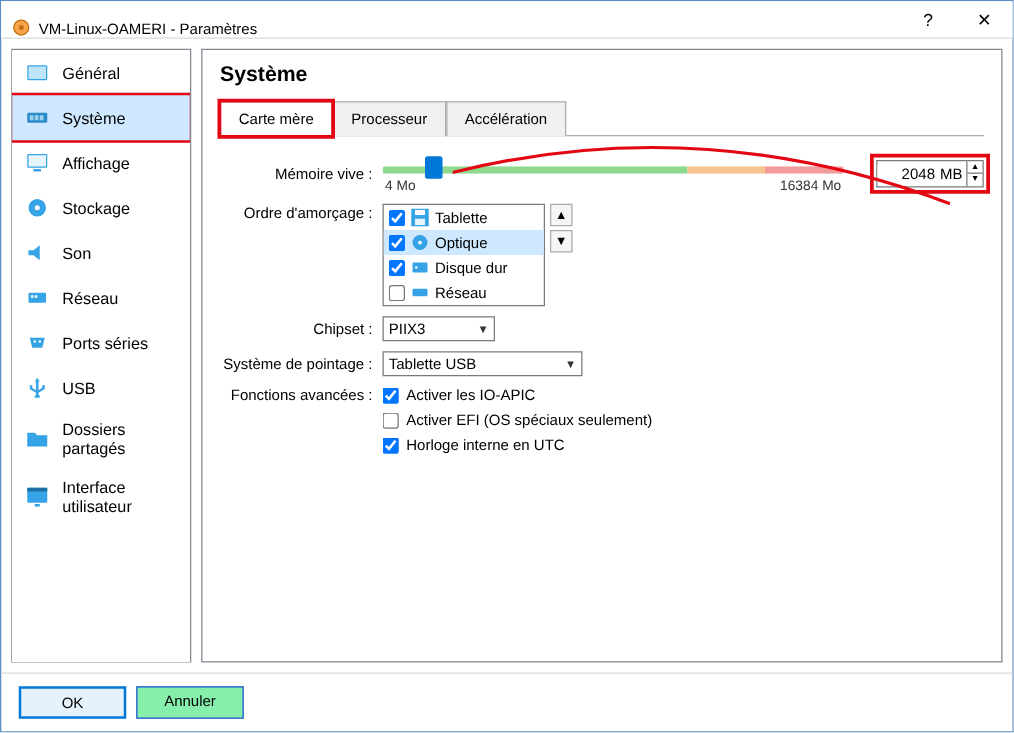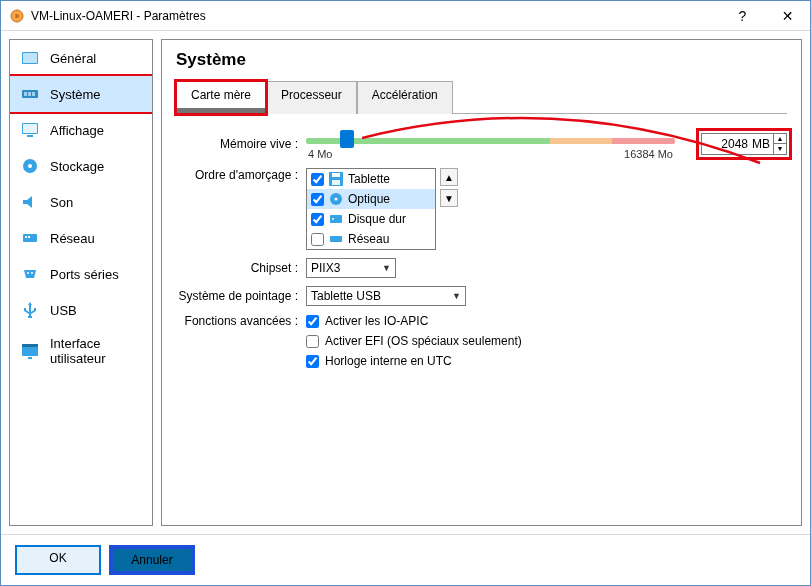--- a/index.html
+++ b/index.html
@@ -17,21 +17,21 @@
     border: 1px solid #5a8cc2;
     background: #fff;
     display: flex;
     flex-direction: column;
   }
   .titlebar {
     height: 30px;
     background: #fff;
     border-bottom: 1px solid #d9d9d9;
     display: flex;
-    align-items: center;
+    align-items: flex-end;
     padding: 0 0 0 8px;
   }
   .titlebar-icon {
     width: 16px; height: 16px;
     margin-right: 6px;
   }
   .titlebar-text { flex: 1; font-size: 12px; color: #000; }
   .titlebar-buttons { display: flex; align-items: center; }
   .titlebar-btn {
     width: 45px; height: 29px;
@@ -91,21 +91,21 @@
     border: 1px solid #acacac;
     border-bottom: none;
     background: #f0f0f0;
     margin-right: 0px;
     font-size: 12px;
     position: relative;
     top: 1px;
   }
   .tab.active {
     background: #fff;
-    border-bottom: 6px solid #737373;
+    border-bottom: 1px solid #737373;
   }
   .tab.active.redbox {
     outline: 3px solid #e30613;
     outline-offset: -1px;
     z-index: 2;
   }
   .row {
     display: flex;
     align-items: center;
     margin-bottom: 8px;
@@ -219,22 +219,22 @@
   .footer {
     display: flex;
     justify-content: flex-start;
     gap: 8px;
     padding: 10px 14px;
     border-top: 1px solid #d9d9d9;
   }
   .btn {
     min-width: 86px;
     padding: 4px 10px;
-    border: 4px solid #1d4ed8;
-    background: #0369a1;
+    border: 1px solid #1d4ed8;
+    background: #86efac;
     font-size: 12px;
     text-align: center;
   }
   .btn.primary {
     border: 2px solid #0078d7;
     background: #e5f1fb;
   }
   svg.red-arc {
     position: absolute;
     top: 68px;
@@ -326,20 +326,26 @@
         <span>Ports séries</span>
       </div>
 
       <div class="sidebar-item">
         <svg class="sb-icon" viewBox="0 0 20 20">
             <path d="M10 2 L12 5 L11 5 L11 12 L14 10 L14 8 L16 8 L16 11 L11 14 L11 16 L12 16 L12 18 L8 18 L8 16 L9 16 L9 14 L4 11 L4 8 L6 8 L6 10 L9 12 L9 5 L8 5 Z" fill="#36a3e6"></path>
           </svg>
         <span>USB</span>
       </div>
 
+      <div class="sidebar-item">
+        <svg class="sb-icon" viewBox="0 0 20 20">
+            <path d="M2 5 L8 5 L10 7 L18 7 L18 16 L2 16 Z" fill="#36a3e6"></path>
+          </svg>
+        <span>Dossiers partagés</span>
+      </div>
 
       <div class="sidebar-item">
         <svg class="sb-icon" viewBox="0 0 20 20">
             <rect x="2" y="3" width="16" height="12" rx="1" fill="#36a3e6"></rect>
             <rect x="2" y="3" width="16" height="3" fill="#1d6fa5"></rect>
             <rect x="8" y="16" width="4" height="2" fill="#36a3e6"></rect>
           </svg>
         <span>Interface utilisateur</span>
       </div>
 

